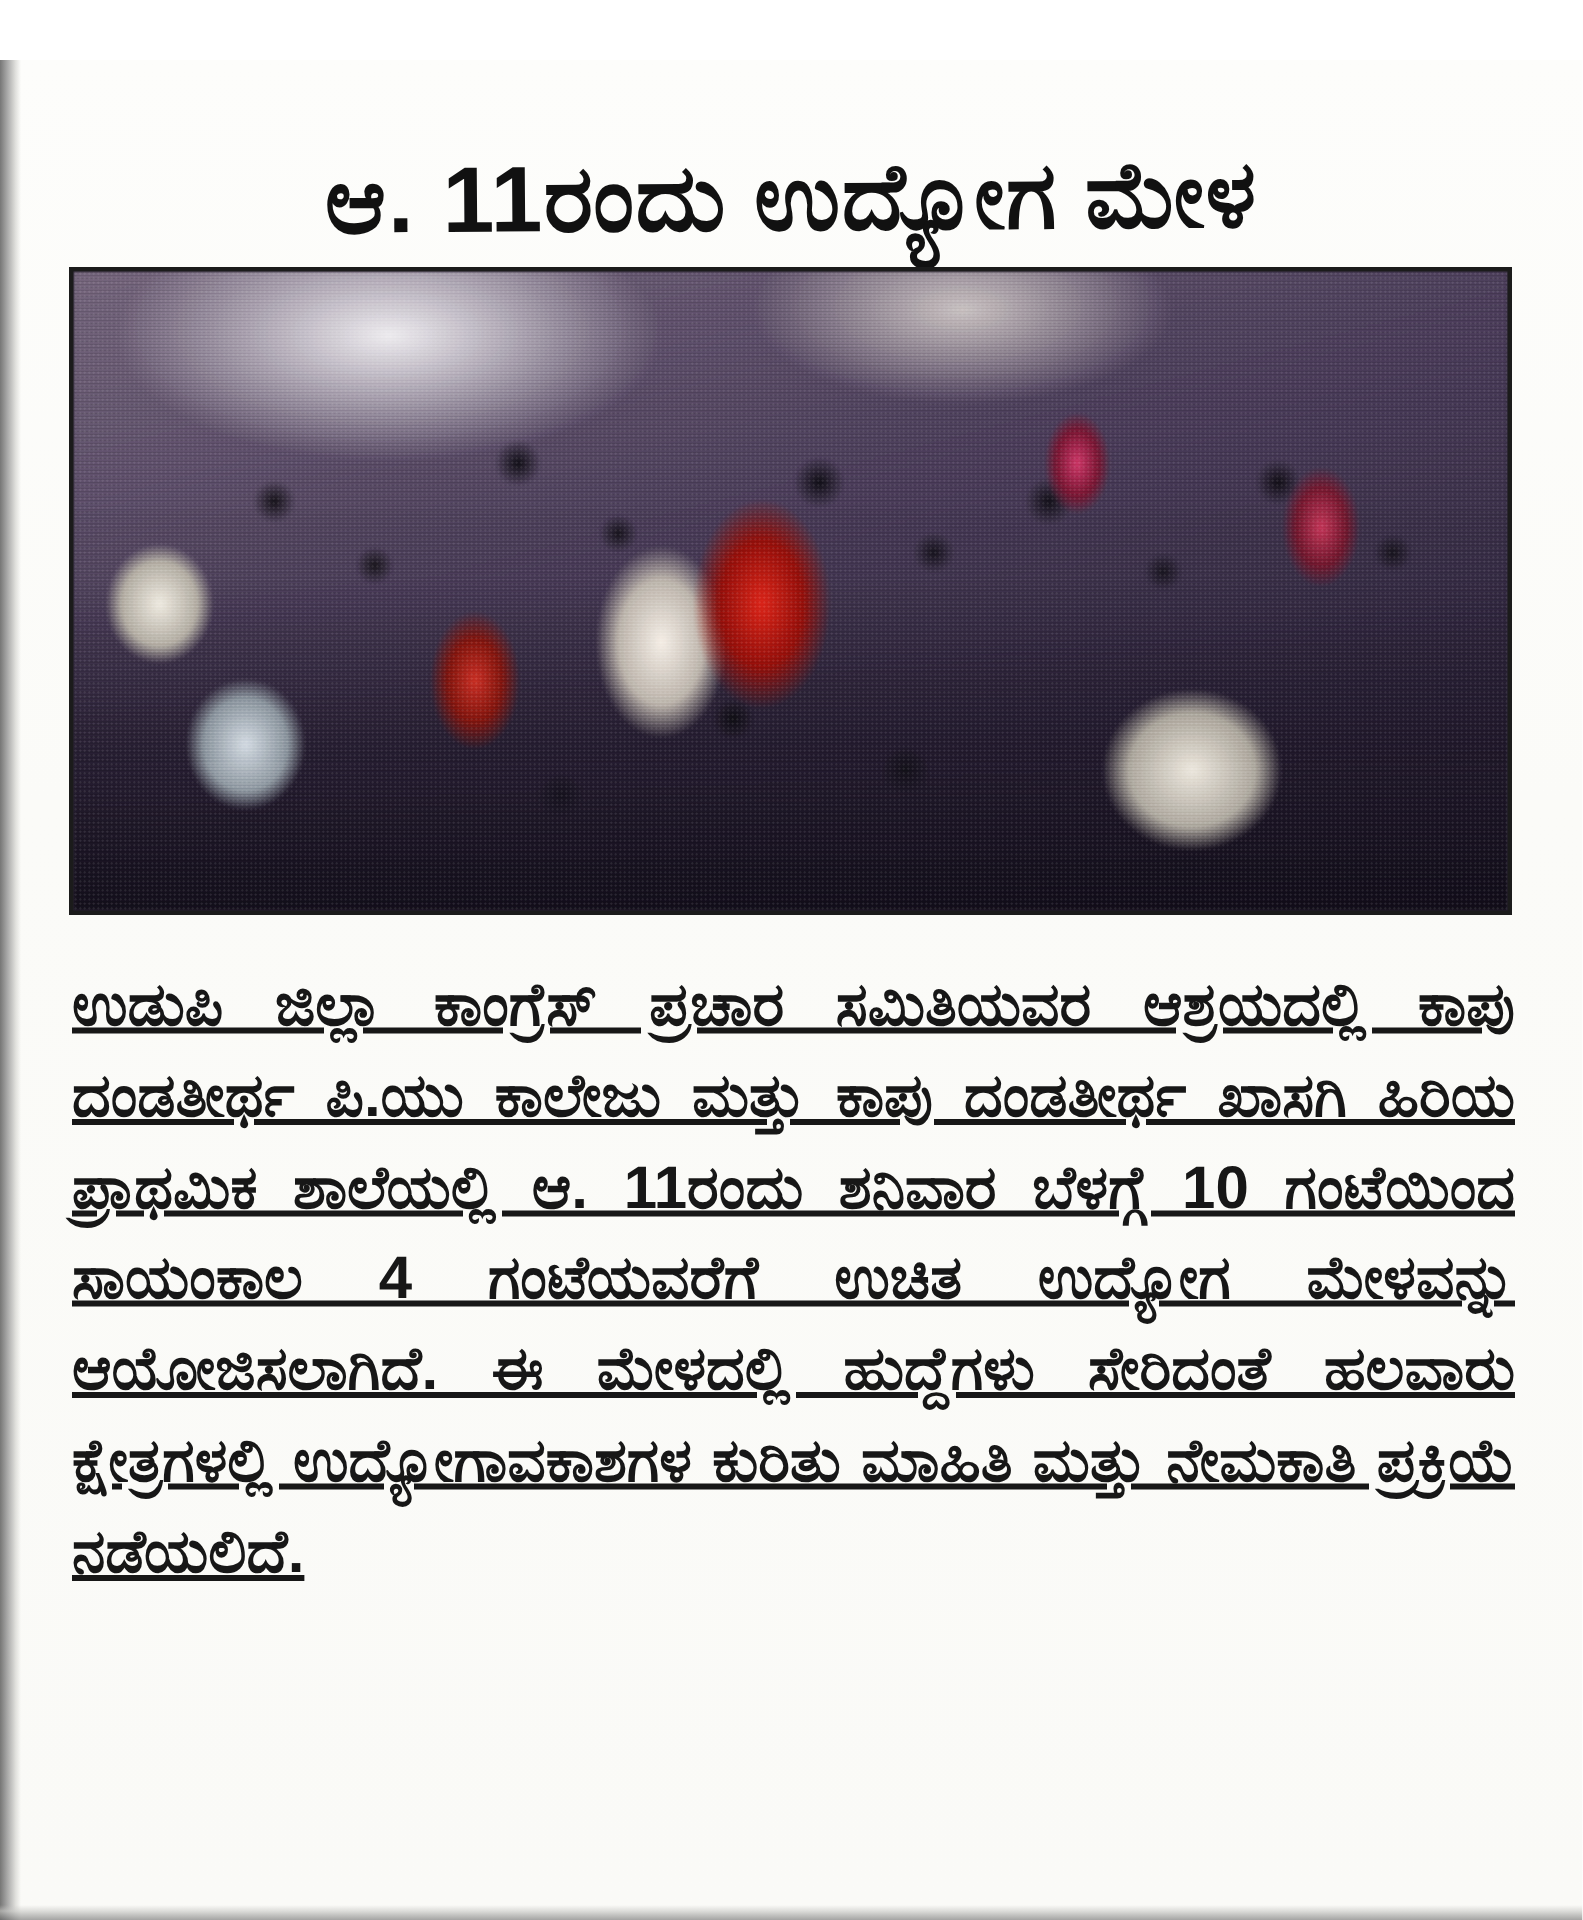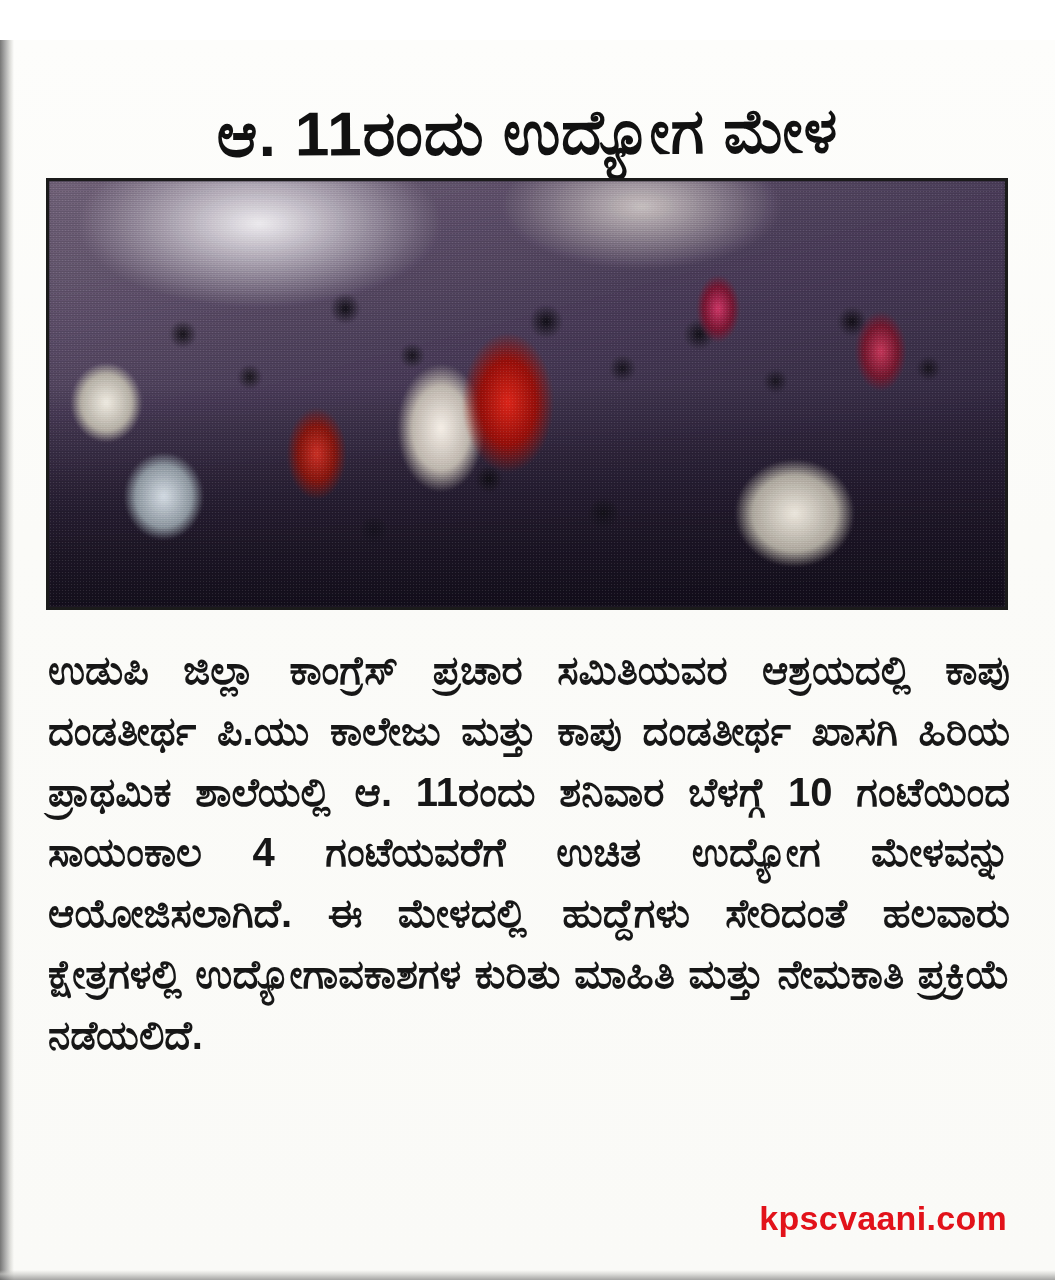--- a/index.html
+++ b/index.html
@@ -132,20 +132,21 @@
     left: 48px;
     top: 600px;
     width: 962px;
     font-family: "Liberation Sans", sans-serif;
     font-size: 40px;
     line-height: 1.52;
     color: #171717;
     text-align: justify;
     text-justify: inter-word;
     font-weight: 600;
+    text-decoration: underline;
   }
   .body-text p { margin: 0; }
 
   .watermark {
     position: absolute;
     right: 48px;
     bottom: 42px;
     font-family: "Liberation Sans", sans-serif;
     font-size: 34px;
     font-weight: bold;
@@ -165,16 +166,15 @@
   <div class="photo-wrap">
     <div class="photo"></div>
     <div class="photo-scan"></div>
     <div class="photo-dots"></div>
   </div>
 
   <div class="body-text">
     <p>ಉಡುಪಿ ಜಿಲ್ಲಾ ಕಾಂಗ್ರೆಸ್ ಪ್ರಚಾರ ಸಮಿತಿಯವರ ಆಶ್ರಯದಲ್ಲಿ ಕಾಪು ದಂಡತೀರ್ಥ ಪಿ.ಯು ಕಾಲೇಜು ಮತ್ತು ಕಾಪು ದಂಡತೀರ್ಥ ಖಾಸಗಿ ಹಿರಿಯ ಪ್ರಾಥಮಿಕ ಶಾಲೆಯಲ್ಲಿ ಆ. 11ರಂದು ಶನಿವಾರ ಬೆಳಗ್ಗೆ 10 ಗಂಟೆಯಿಂದ ಸಾಯಂಕಾಲ 4 ಗಂಟೆಯವರೆಗೆ ಉಚಿತ ಉದ್ಯೋಗ ಮೇಳವನ್ನು ಆಯೋಜಿಸಲಾಗಿದೆ. ಈ ಮೇಳದಲ್ಲಿ ಹುದ್ದೆಗಳು ಸೇರಿದಂತೆ ಹಲವಾರು ಕ್ಷೇತ್ರಗಳಲ್ಲಿ ಉದ್ಯೋಗಾವಕಾಶಗಳ ಕುರಿತು ಮಾಹಿತಿ ಮತ್ತು ನೇಮಕಾತಿ ಪ್ರಕ್ರಿಯೆ ನಡೆಯಲಿದೆ.</p>
   </div>
 
-  <div class="watermark">kpscvaani.com</div>
 
   <div class="scan-edge-bottom"></div>
 </div>
 
 </body></html>

